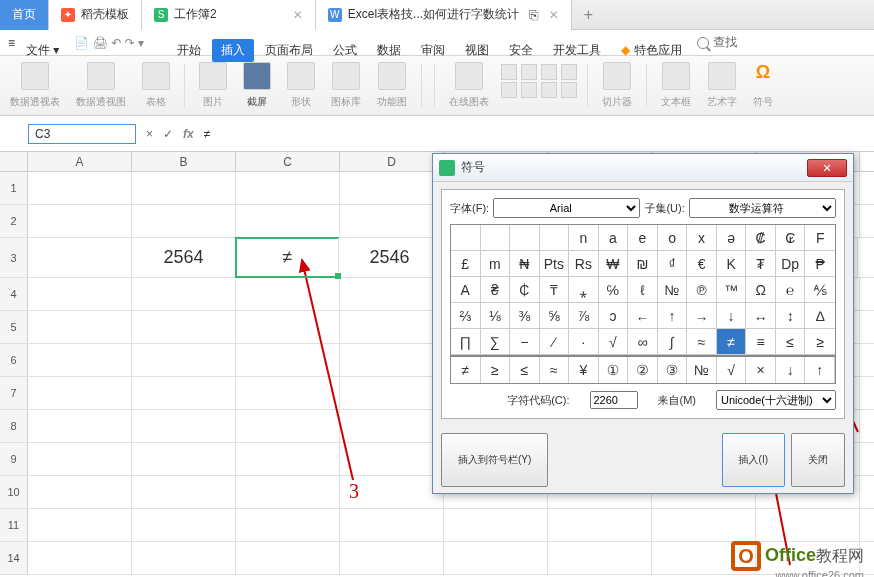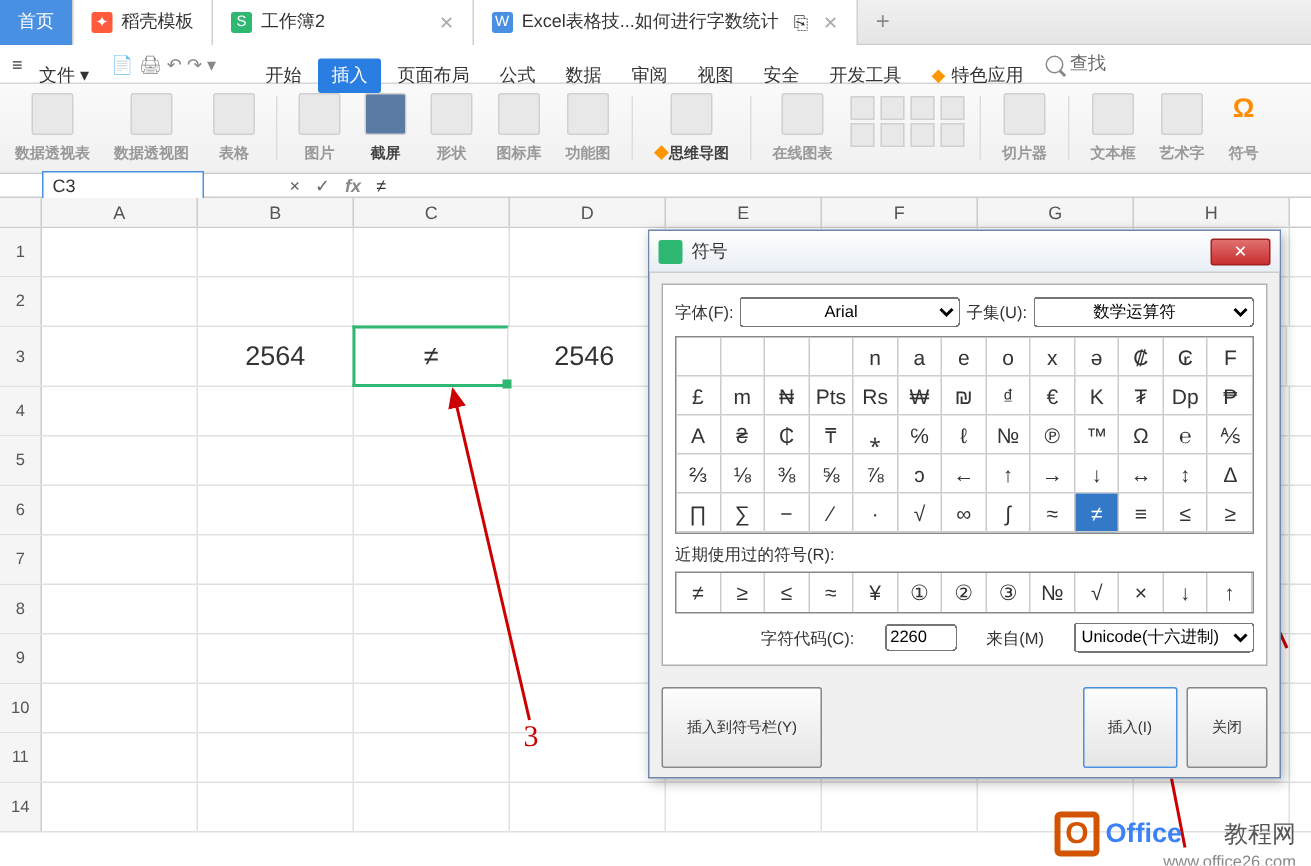--- a/index.html
+++ b/index.html
@@ -22,27 +22,27 @@
 .menubar .menu { padding:3px 9px; cursor:pointer;margin-top:16px; }
 .menubar .menu.active { background:#2a7de1; color:#fff; border-radius:2px; }
 .menubar .diamond { color:#ff9500; margin-right:4px; }
 .menubar .search { margin-left:4px; color:#666; display:flex; align-items:center; gap:4px; }
 .searchicon { display:inline-block; width:12px; height:12px; border:1.5px solid #888; border-radius:50%; position:relative; }
 .searchicon:after { content:""; position:absolute; width:5px; height:1.5px; background:#888; bottom:-2px; right:-3px; transform:rotate(45deg); }
 
 .ribbon { height:60px; background:linear-gradient(#fafafa,#f0f0f0); border-bottom:1px solid #ccc; display:flex; align-items:stretch; padding:4px 6px; gap:8px; font-size:10px; color:#888; }
 .rgroup { display:flex; flex-direction:column; align-items:center; justify-content:space-between; padding:2px 4px; }
 .rgroup .icon { width:28px; height:28px; background:#e8e8e8; border:1px solid #d0d0d0; border-radius:2px; }
-.rgroup .label { font-size:10px; color:#999; white-space:nowrap;font-weight:bold; }
+.rgroup .label { font-size:10px; color:#999; white-space:nowrap; }
 .rsep { width:1px; background:#ddd; margin:4px 2px; }
 .rgroup.dark .label { color:#444; }
 .rgroup.om { color:#444; }
 .rgroup .om-icon { color:#ff8c00; font-size:18px; font-weight:bold; }
 
-.namebox-row { height:16px; border-bottom:1px solid #ccc; display:flex; align-items:center; background:#fff;gap:47px; }
+.namebox-row { height:36px; border-bottom:1px solid #ccc; display:flex; align-items:center; background:#fff; }
 .namebox { width:108px; height:20px; margin-left:28px; border:1px solid #4a90e2; padding:0 6px; display:flex; align-items:center; font-size:12px; background:#fff; }
 .fx-area { display:flex; align-items:center; margin-left:10px; gap:10px; font-size:12px; color:#666; }
 .fx-area .fx { font-style:italic; color:#888;font-weight:bold; }
 .fx-area .formula { color:#333; }
 
 .sheet { position:relative; }
 .colhdr { display:flex; height:20px; border-bottom:1px solid #ccc; }
 .colhdr .corner { width:28px; background:#f5f5f5; border-right:1px solid #ccc; }
 .colhdr .ch { width:104px; text-align:center; line-height:20px; background:#f5f5f5; border-right:1px solid #ccc; font-size:12px; color:#555; }
 .rows .row { display:flex; height:33px; border-bottom:1px solid #e0e0e0; }
@@ -83,22 +83,22 @@
 
 
 .arrow { position:absolute; pointer-events:none; }
 
 .red-num { position:absolute; color:#c00; font-size:20px; font-family:serif; }
 .red-num.n3 { left:349px; top:480px; }
 .red-num.n1 { right:19px; top:425px; color:#c00; }
 
 .watermark { position:absolute; right:10px; bottom:6px; display:flex; align-items:center; gap:4px; font-size:18px; color:#555; }
 .watermark .o { width:30px; height:30px; border:4px solid #d35400; border-radius:4px; display:flex; align-items:center; justify-content:center; color:#d35400; font-weight:bold; font-size:20px; }
-.watermark b { color:#3b82f6; }
-.watermark .cn { font-size:16px;margin-left:28px; }
+.watermark b { color:#4d7c0f; }
+.watermark .cn { font-size:16px; }
 .watermark .url { position:absolute; right:0; top:28px; font-size:11px; color:#888; }
 </style>
 </head>
 <body>
 
 <div class="tabbar">
   <div class="tab home">
       <span>首页</span>
     </div>
   <div class="tab fire">
@@ -169,24 +169,20 @@
     </div>
   <div class="rgroup">
       <div class="icon"></div>
       <div class="label">图标库</div>
     </div>
   <div class="rgroup">
       <div class="icon"></div>
       <div class="label">功能图</div>
     </div>
   <div class="rsep"></div>
-  <div class="rgroup dark">
-      <div class="icon"></div>
-      <div class="label"><span class="diamond" style="color:#ff9500">◆</span><span>思维导图</span></div>
-    </div>
   <div class="rsep"></div>
   <div class="rgroup">
       <div class="icon"></div>
       <div class="label">在线图表</div>
     </div>
   <div style="display:flex;flex-direction:column;gap:2px;padding-top:4px">
     <div style="display:flex;gap:4px">
         <div class="icon" style="width:16px;height:16px;background:#e8e8e8;border:1px solid #d0d0d0"></div>
         <div class="icon" style="width:16px;height:16px;background:#e8e8e8;border:1px solid #d0d0d0"></div>
         <div class="icon" style="width:16px;height:16px;background:#e8e8e8;border:1px solid #d0d0d0"></div>
@@ -454,21 +450,20 @@
           <div class="sym">∙</div>
           <div class="sym">√</div>
           <div class="sym">∞</div>
           <div class="sym">∫</div>
           <div class="sym">≈</div>
           <div class="sym sel">≠</div>
           <div class="sym">≡</div>
           <div class="sym">≤</div>
           <div class="sym">≥</div>
         </div>
-      <div class="recent-lbl">近期使用过的符号(R):</div>
       <div class="recent-grid" id="recent-grid">
           <div class="sym">≠</div>
           <div class="sym">≥</div>
           <div class="sym">≤</div>
           <div class="sym">≈</div>
           <div class="sym">¥</div>
           <div class="sym">①</div>
           <div class="sym">②</div>
           <div class="sym">③</div>
           <div class="sym">№</div>

